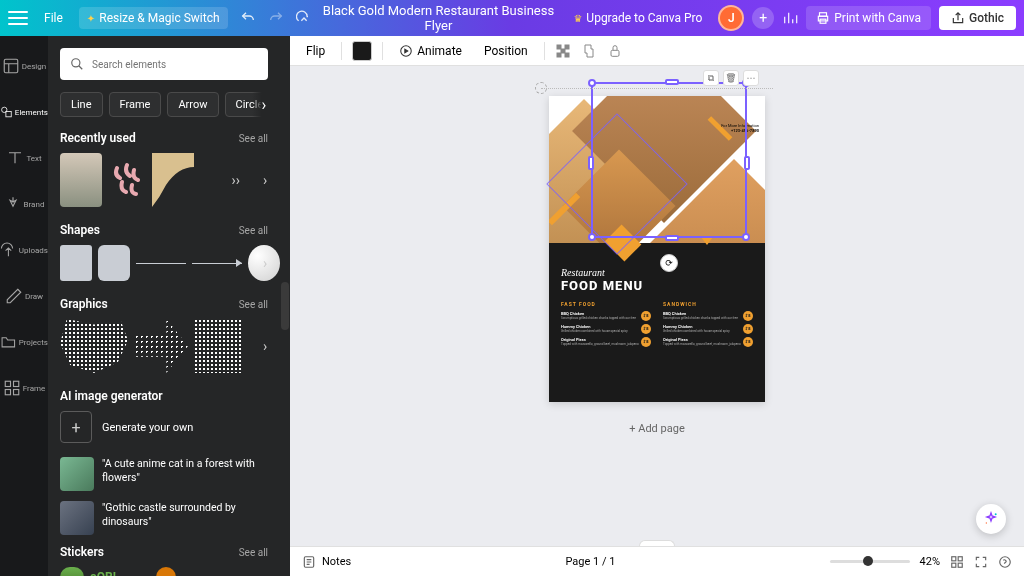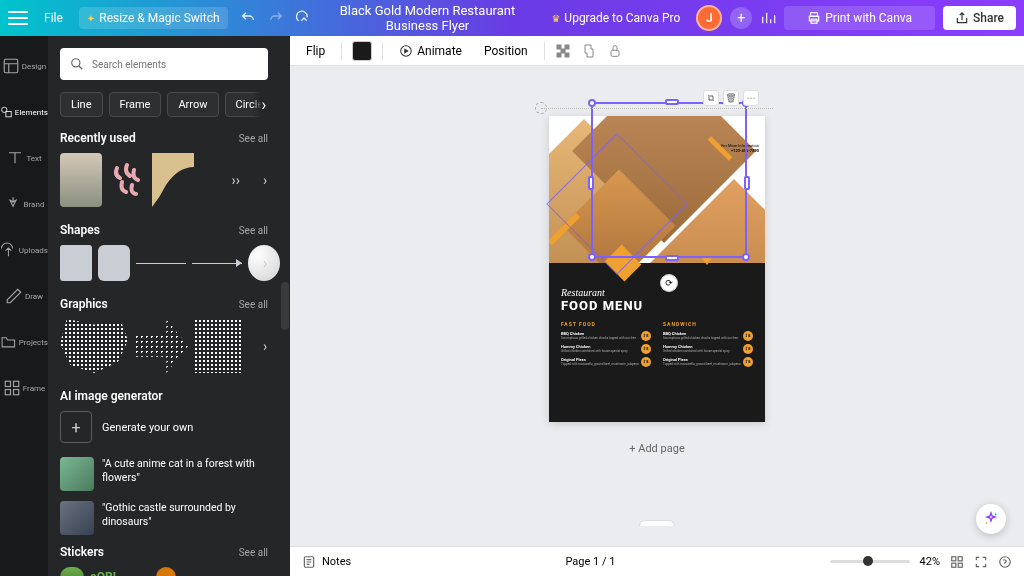--- a/index.html
+++ b/index.html
@@ -12,21 +12,21 @@
 .header-btn { padding: 4px 8px; border-radius: 4px; cursor: pointer; display: flex; align-items: center; gap: 4px; }
 .resize-btn { background: rgba(255,255,255,0.15); border-radius: 4px; padding: 4px 8px; display: flex; align-items: center; gap: 4px; }
 .crown { color: #ffd24c; font-size: 10px; }
 .header-icons { display: flex; gap: 12px; align-items: center; margin-left: 4px; }
 .hicon { width: 16px; height: 16px; opacity: 0.85; cursor: pointer; }
 .doc-title { flex: 1; text-align: center; font-size: 13px; font-weight: 400; }
 .header-right { display: flex; align-items: center; gap: 8px; }
 .upgrade-btn { display: flex; align-items: center; gap: 4px; padding: 4px 8px; border-radius: 4px; cursor: pointer; }
 .avatar { width: 26px; height: 26px; border-radius: 50%; background: #ff6b35; display: flex; align-items: center; justify-content: center; font-weight: 600; font-size: 12px; border: 2px solid rgba(255,255,255,0.5); }
 .plus-circle { width: 22px; height: 22px; border-radius: 50%; background: rgba(255,255,255,0.2); display: flex; align-items: center; justify-content: center; font-size: 14px; cursor: pointer; }
-.print-btn { background: rgba(255,255,255,0.15); padding: 5px 23px; border-radius: 4px; display: flex; align-items: center; gap: 4px; cursor: pointer; }
+.print-btn { background: rgba(255,255,255,0.15); padding: 5px 10px; border-radius: 4px; display: flex; align-items: center; gap: 4px; cursor: pointer; }
 .share-btn { background: white; color: #333; padding: 5px 12px; border-radius: 4px; display: flex; align-items: center; gap: 4px; cursor: pointer; font-weight: 500; }
 
 
 .main { flex: 1; display: flex; overflow: hidden; }
 
 
 .rail { width: 48px; background: #18191b; display: flex; flex-direction: column; align-items: center; padding-top: 8px; gap: 2px; }
 .rail-item { width: 48px; height: 44px; display: flex; flex-direction: row; align-items: center; justify-content: center; gap: 2px; color: #a6a6a6; font-size: 8px; cursor: pointer; }
 .rail-item.active { color: white; }
 .rail-icon { width: 18px; height: 18px; }
@@ -68,21 +68,21 @@
 
 .ai-item { display: flex; gap: 8px; margin-bottom: 10px; cursor: pointer; }
 .ai-thumb { width: 34px; height: 34px; border-radius: 4px; flex-shrink: 0; }
 .ai-text { font-size: 10.5px; line-height: 1.35; }
 
 
 .panel-divider { width: 10px; background: #252627; display: flex; align-items: center; justify-content: center; }
 .divider-handle { width: 8px; height: 48px; background: #3a3a3a; border-radius: 4px; cursor: col-resize; }
 
 
-.canvas-wrap { flex: 1; display: flex; flex-direction: column; background: #ebecf0; overflow: hidden; gap: 20px; }
+.canvas-wrap { flex: 1; display: flex; flex-direction: column; background: #ebecf0; overflow: hidden; }
 .toolbar { height: 30px; background: white; border-bottom: 1px solid #e0e0e0; display: flex; align-items: center; padding: 0 10px; gap: 10px; font-size: 12px; }
 .tb-item { display: flex; align-items: center; gap: 4px; cursor: pointer; padding: 3px 6px; }
 .color-swatch { width: 20px; height: 20px; background: #1a1a1a; border-radius: 3px; border: 1px solid #ccc; }
 .tb-divider { width: 1px; height: 18px; background: #e0e0e0; }
 
 .canvas-scroll { flex: 1; position: relative; overflow: auto; display: flex; align-items: flex-start; justify-content: center; padding: 30px 0; }
 .canvas-page { width: 216px; height: 306px; background: white; box-shadow: 0 2px 8px rgba(0,0,0,0.15); position: relative; overflow: visible; }
 
 
 .selection-overlay { position: absolute; border: 2px solid #7b61ff; pointer-events: none; }
@@ -164,21 +164,21 @@
           <rect x="6" y="3" width="12" height="6"></rect>
           <rect x="4" y="9" width="16" height="8"></rect>
           <rect x="7" y="14" width="10" height="7"></rect>
         </svg>
       <span>Print with Canva</span>
     </div>
     <div class="share-btn">
       <svg width="14" height="14" viewBox="0 0 24 24" fill="none" stroke="#333" stroke-width="2">
           <path d="M4 12v8h16v-8M12 16V3M8 7l4-4 4 4"></path>
         </svg>
-      <span>Share</span>
+      <span>Gothic</span>
     </div>
   </div>
 </div>
 
 <div class="main">
 
   <div class="rail">
     <div class="rail-item">
       <svg class="rail-icon" viewBox="0 0 24 24" fill="none" stroke="currentColor" stroke-width="1.5">
           <rect x="3" y="3" width="18" height="18" rx="2"></rect>

